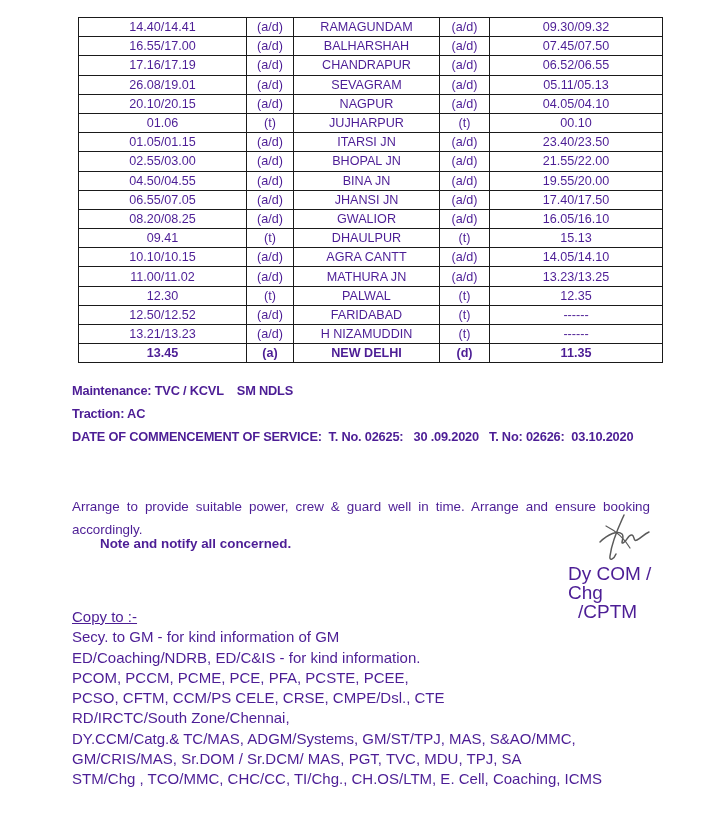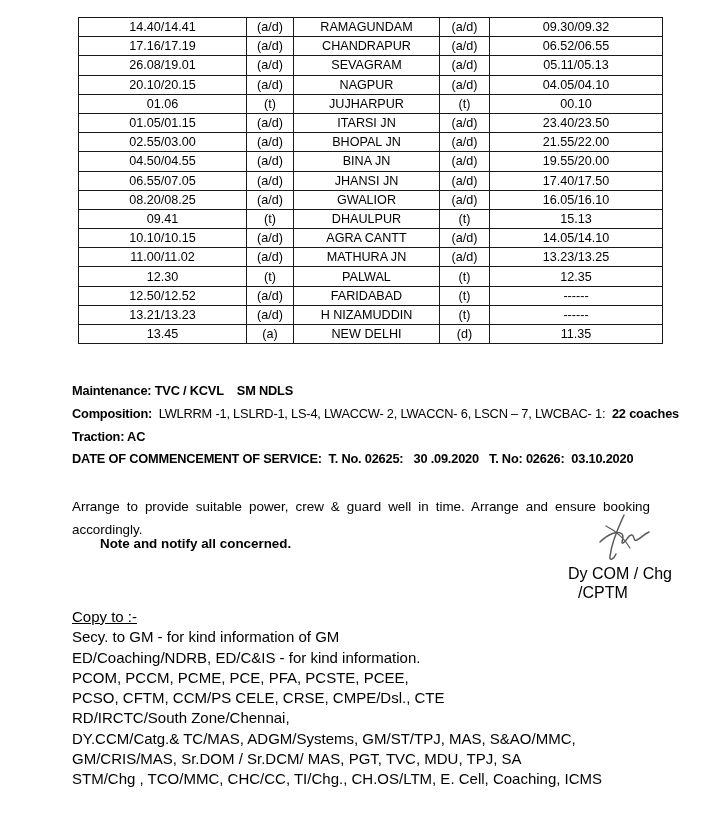--- a/index.html
+++ b/index.html
@@ -2,21 +2,21 @@
 <html><head>
 <meta charset="utf-8">
 <style>
   html, body { margin: 0; padding: 0; background: #ffffff; }
   .page {
     position: relative;
     width: 720px;
     height: 791px;
     background: #ffffff;
     font-family: "Liberation Sans", sans-serif;
-    color: #000000;
+    color: #4c1d95;
     overflow: hidden;
   }
 
   
   .timetable-wrap {
     position: absolute;
     left: 78px;
     top: 17px;
     width: 584px;
   }
@@ -28,21 +28,21 @@
   table.timetable td {
     border: 1.4px solid #1a1a1a;
     height: 18.2px;
     padding: 0 2px;
     font-size: 12.6px;
     text-align: center;
     vertical-align: middle;
     white-space: nowrap;
     overflow: hidden;
   }
-  table.timetable tr.bold td { font-weight: 400; }
+  table.timetable tr.bold td { font-weight: 700; }
 
   
   .details {
     position: absolute;
     left: 72px;
     top: 380px;
     width: 620px;
     font-size: 12.8px;
     letter-spacing: -0.2px;
   }
@@ -75,21 +75,21 @@
     font-weight: 700;
     padding-left: 28px;
   }
 
   
   .signature {
     position: absolute;
     left: 556px;
     top: 512px;
     width: 130px;
-    font-size: 16px;
+    font-size: 19px;
   }
   .signature svg { display: block; margin-left: 38px; }
   .sig-line1 { padding-left: 12px; line-height: 19px; }
   .sig-line2 { padding-left: 22px; line-height: 19px; }
 
   
   .copyto {
     position: absolute;
     left: 72px;
     top: 607px;
@@ -126,20 +126,27 @@
       </colgroup>
       <tbody>
           <tr>
             <td>14.40/14.41</td>
             <td>(a/d)</td>
             <td>RAMAGUNDAM</td>
             <td>(a/d)</td>
             <td>09.30/09.32</td>
           </tr>
           <tr>
+            <td>16.55/17.00</td>
+            <td>(a/d)</td>
+            <td>BALHARSHAH</td>
+            <td>(a/d)</td>
+            <td>07.45/07.50</td>
+          </tr>
+          <tr>
             <td>17.16/17.19</td>
             <td>(a/d)</td>
             <td>CHANDRAPUR</td>
             <td>(a/d)</td>
             <td>06.52/06.55</td>
           </tr>
           <tr>
             <td>26.08/19.01</td>
             <td>(a/d)</td>
             <td>SEVAGRAM</td>
@@ -243,21 +250,20 @@
             <td>NEW DELHI</td>
             <td>(d)</td>
             <td>11.35</td>
           </tr>
         </tbody>
     </table>
   </div>
 
   <div class="details">
     <div class="line"><span class="b">Maintenance: TVC / KCVL</span><span class="b" style="margin-left:13px">SM NDLS</span></div>
-    <div class="line"><span class="b">Composition:</span><span>  LWLRRM -1, LSLRD-1, LS-4, LWACCW- 2, LWACCN- 6, LSCN – 7, LWCBAC- 1:  </span><span class="b">22 coaches</span></div>
     <div class="line b">Traction: AC</div>
     <div class="line b">DATE OF COMMENCEMENT OF SERVICE:  T. No. 02625:   30 .09.2020   T. No: 02626:  03.10.2020</div>
   </div>
 
   <div class="paragraph">
     <div class="justified">Arrange to provide suitable power, crew &amp; guard well in time. Arrange and ensure booking</div>
     <div>accordingly.</div>
   </div>
 
   <div class="note">Note and notify all concerned.</div>

